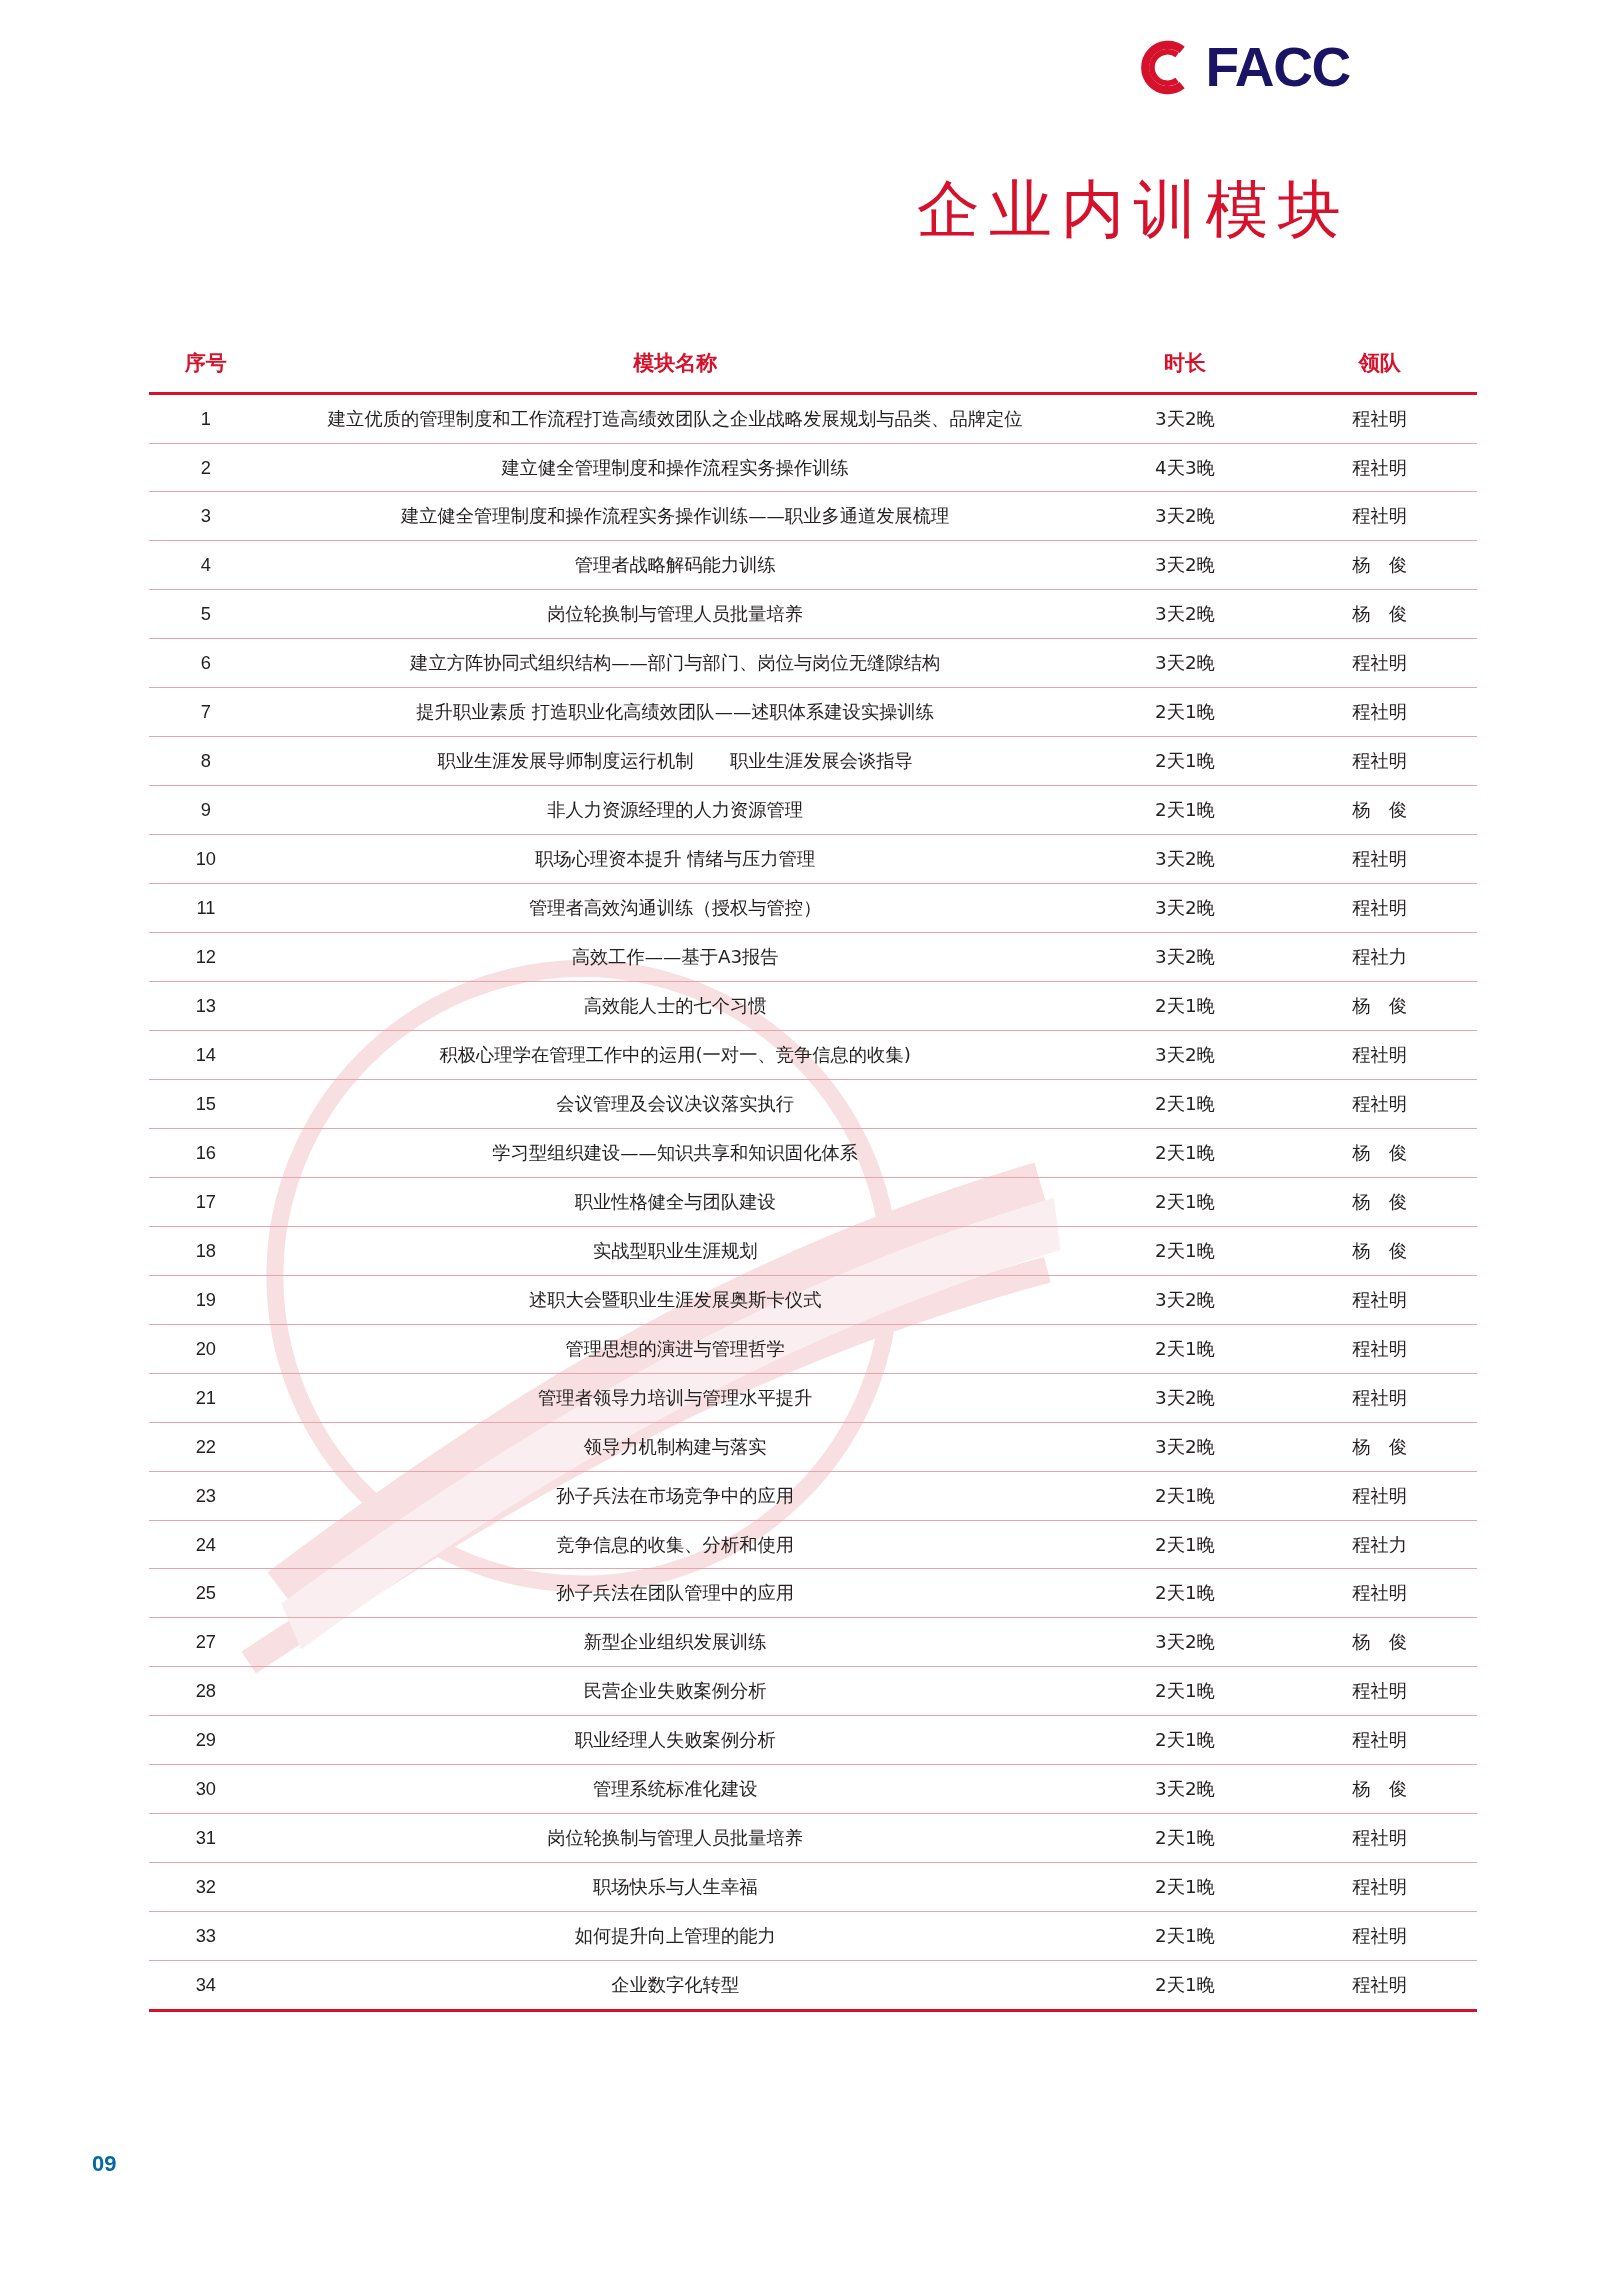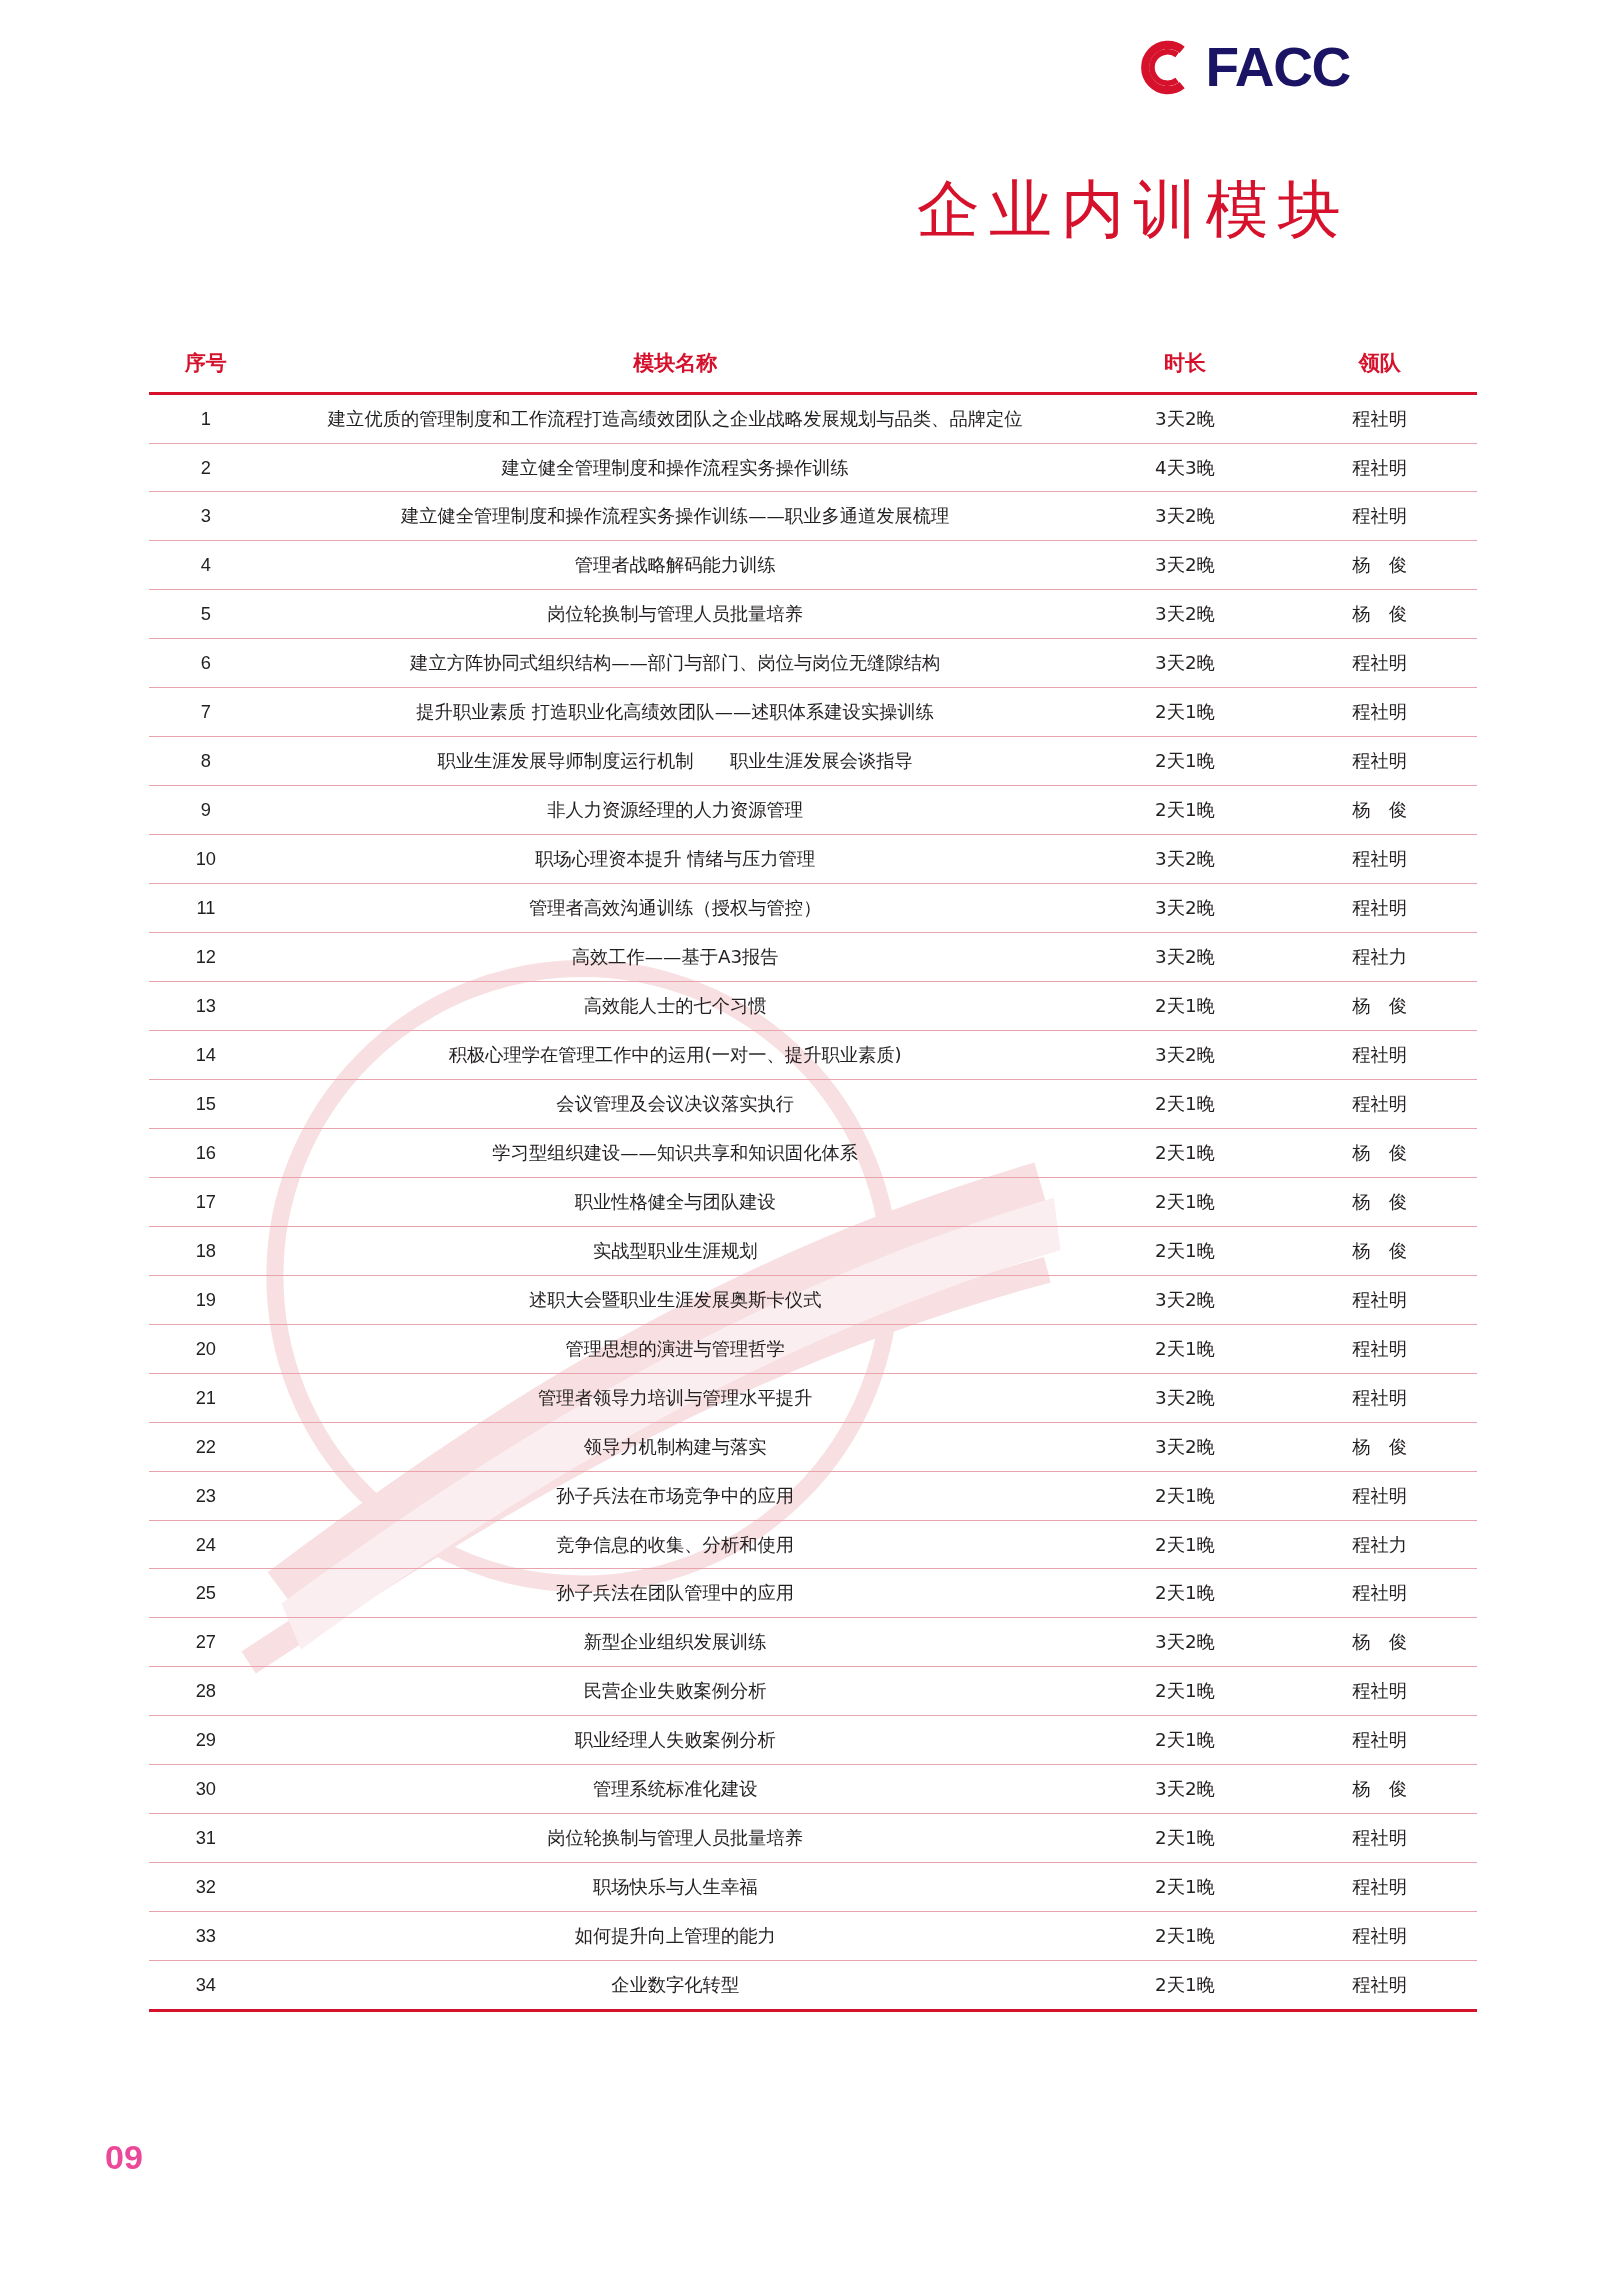--- a/index.html
+++ b/index.html
@@ -118,23 +118,22 @@
     font-size: 17.7px;
   }
 
   
   .page-number {
     position: absolute;
     left: 92px;
     bottom: 118px;
     font-family: "Liberation Sans", sans-serif;
     font-weight: bold;
-    font-size: 34px;
-    color: #ec4899;
-    margin-left: 13px;
+    font-size: 22px;
+    color: #0369a1;
   }
 </style>
 </head>
 <body>
 
 <svg class="watermark" viewBox="0 0 1500 1500" xmlns="http://www.w3.org/2000/svg">
   <g fill="none" stroke="#f7dfe2" stroke-width="26">
     <circle cx="760" cy="700" r="470"></circle>
     <path d="M 300 1180 C 620 940, 980 700, 1460 560" stroke-width="70"></path>
     <path d="M 250 1290 C 600 1060, 980 820, 1470 690" stroke-width="40"></path>
@@ -240,21 +239,21 @@
             <td class="leader-cell">程社力</td>
           </tr>
           <tr>
             <td class="no-cell">13</td>
             <td class="name-cell">高效能人士的七个习惯</td>
             <td class="dur-cell">2天1晚</td>
             <td class="leader-cell">杨　俊</td>
           </tr>
           <tr>
             <td class="no-cell">14</td>
-            <td class="name-cell">积极心理学在管理工作中的运用(一对一、提升职业素质)</td>
+            <td class="name-cell">积极心理学在管理工作中的运用(一对一、竞争信息的收集)</td>
             <td class="dur-cell">3天2晚</td>
             <td class="leader-cell">程社明</td>
           </tr>
           <tr>
             <td class="no-cell">15</td>
             <td class="name-cell">会议管理及会议决议落实执行</td>
             <td class="dur-cell">2天1晚</td>
             <td class="leader-cell">程社明</td>
           </tr>
           <tr>

